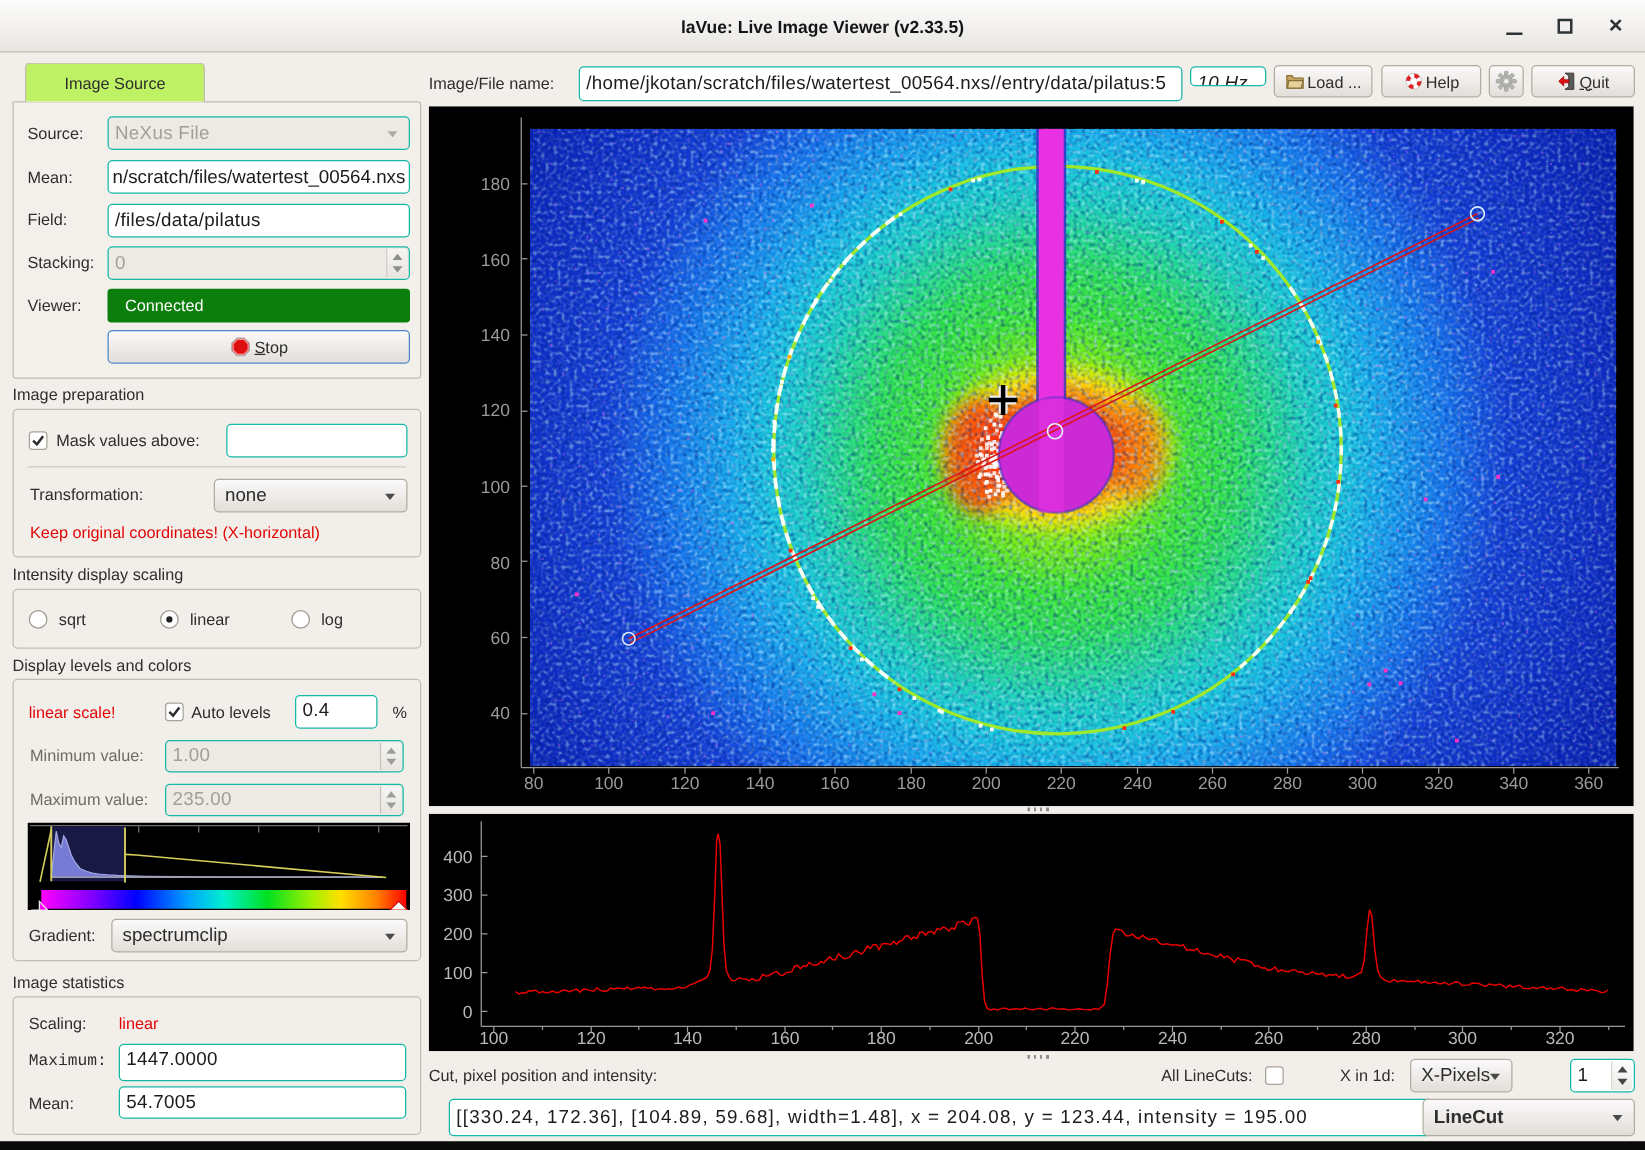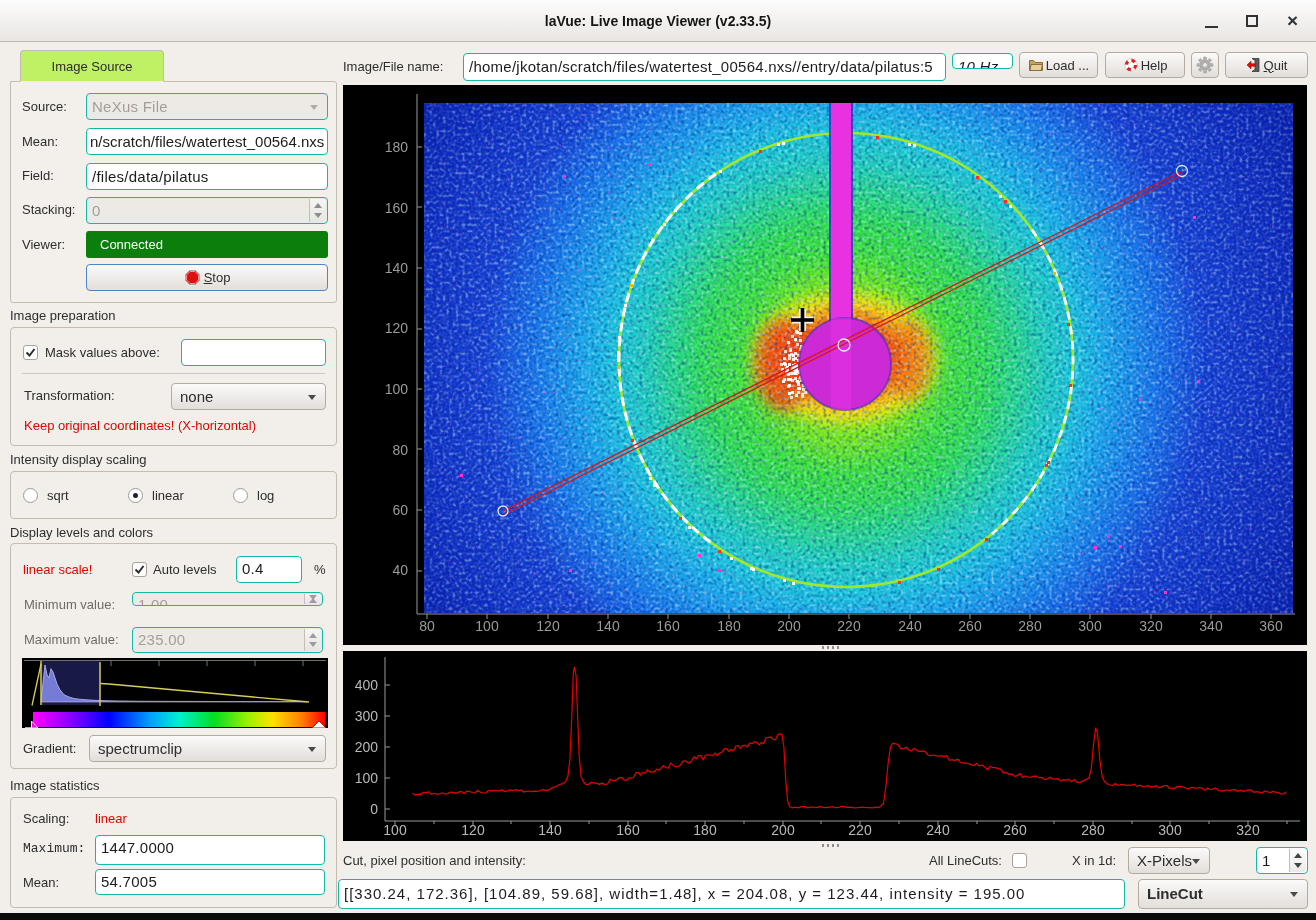--- a/index.html
+++ b/index.html
@@ -82,21 +82,21 @@
 <div class="lab" style="left:10px;top:525px;text-align:center;">Display levels and colors</div>
 <div class="grp" style="left:10px;top:543px;width:327px;height:226px;"></div>
 <div class="lab red" style="left:23px;top:562px;">linear scale!</div>
 <div class="cb" style="left:132px;top:562px;"><svg width="13" height="13" viewBox="0 0 13 13">
       <polyline points="2.5,6.5 5.5,9.5 10.5,3" fill="none" stroke="#2d2d2d" stroke-width="2"></polyline>
     </svg></div>
 <div class="lab" style="left:153px;top:562px;">Auto levels</div>
 <div class="inp" style="left:236px;top:556px;width:66px;height:27px;">0.4</div>
 <div class="lab" style="left:314px;top:562px;">%</div>
 <div class="lab" style="left:24px;top:597px;color:#6e6a64;">Minimum value:</div>
-<div class="inp dis" style="left:132px;top:592px;width:191px;height:14px;line-height:24px;">1.00<span class="spin">
+<div class="inp dis" style="left:132px;top:592px;width:191px;height:26px;line-height:24px;">1.00<span class="spin">
       <span class="up" style="border-bottom-color:#9d9d9d;"></span>
       <span class="dn" style="border-top-color:#9d9d9d;"></span>
     </span></div>
 <div class="lab" style="left:24px;top:632px;color:#6e6a64;">Maximum value:</div>
 <div class="inp dis" style="left:132px;top:627px;width:191px;height:26px;line-height:24px;">235.00<span class="spin">
       <span class="up" style="border-bottom-color:#9d9d9d;"></span>
       <span class="dn" style="border-top-color:#9d9d9d;"></span>
     </span></div>
 
 <svg class="abs" style="left:22px;top:658px;" width="306" height="70" viewBox="0 0 306 70">
@@ -540,16 +540,16 @@
 
 <div class="lab" style="left:343px;top:853px;">Cut, pixel position and intensity:</div>
 <div class="lab" style="left:929px;top:853px;">All LineCuts:</div>
 <div class="cb" style="left:1012px;top:853px;"></div>
 <div class="lab" style="left:1072px;top:853px;">X in 1d:</div>
 <div class="drop" style="left:1128px;top:847px;width:82px;height:27px;line-height:25px;">X-Pixels<span class="darr"></span></div>
 <div class="inp" style="left:1256px;top:847px;width:52px;height:27px;line-height:25px;">1<span class="spin" style="background:linear-gradient(#fdfdfd,#eceae7);">
       <span class="up" style="border-bottom-color:#444;"></span>
       <span class="dn" style="border-top-color:#444;"></span>
     </span></div>
-<div class="inp" style="left:338px;top:879px;width:787px;height:30px;line-height:28px;letter-spacing:1px;">[[330.24, 172.36], [104.89, 59.68], width=1.48], x = 204.08, y = 123.44, intensity = 195.00</div>
+<div class="inp" style="left:359px;top:879px;width:787px;height:30px;line-height:28px;letter-spacing:1px;">[[330.24, 172.36], [104.89, 59.68], width=1.48], x = 204.08, y = 123.44, intensity = 195.00</div>
 <div class="drop" style="left:1138px;top:879px;width:170px;height:30px;line-height:28px;font-weight:bold;">LineCut<span class="darr"></span></div>
 
 <div class="abs" style="left:0;top:913px;width:1316px;height:7px;background:#0a0a0a;"></div>
 
 </body></html>

